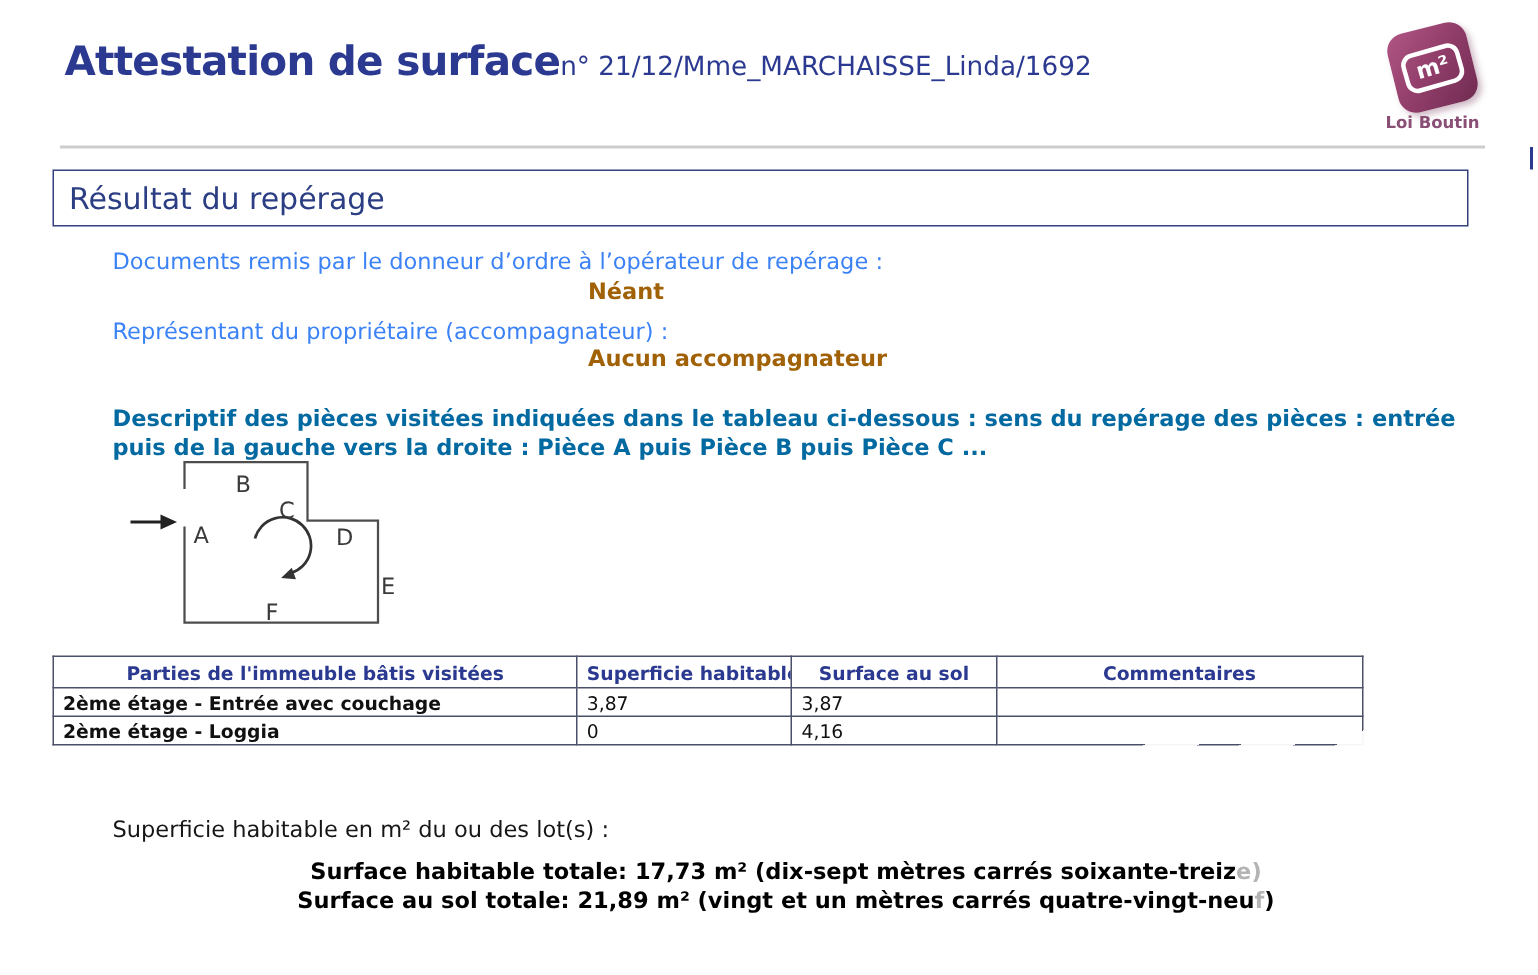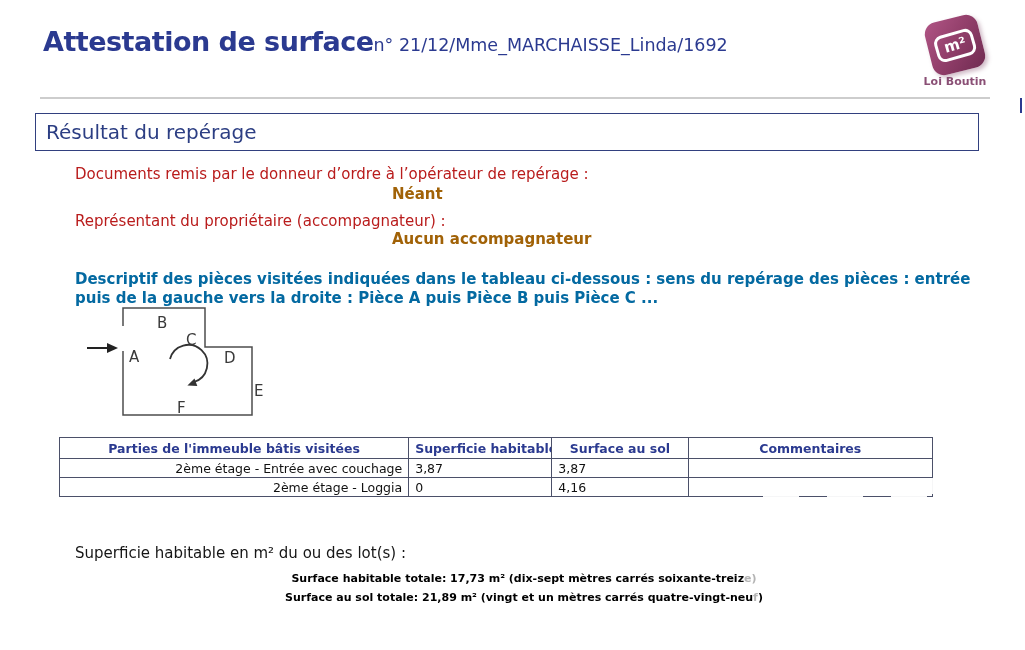--- a/index.html
+++ b/index.html
@@ -47,62 +47,61 @@
 
   
   .section-box {
     left: 35px; top: 113px; width: 944px; height: 38px;
     border: 1.5px solid #32407f;
     display: flex; align-items: center;
   }
   .section-title { font-size: 20px; color: #2c3e83; padding-left: 10px; }
 
   
-  .p-label { left: 75px; font-size: 15px; color: #b91c1c; }
+  .p-label { left: 75px; font-size: 15px; color: #3b82f6; }
   .p-value { left: 392px; font-size: 15px; font-weight: 700; color: #a16207; }
   .doc-label { top: 165px; }
   .doc-value { top: 185px; }
   .rep-label { top: 212px; }
   .rep-value { top: 230px; }
 
   .descriptif {
     left: 75px; top: 270px; width: 916px;
     font-size: 15px; font-weight: 700; line-height: 19px; color: #0369a1;
   }
 
   
   .diagram { left: 85px; top: 306px; }
   .diagram text { font-size: 15px; fill: #3a3a3a; font-family: "DejaVu Sans", sans-serif; }
 
   
   .rooms-table {
     left: 35px; top: 437px; width: 874px;
     border-collapse: collapse; table-layout: fixed;
     font-size: 12.5px;
-    margin-left: 24px;
   }
   .rooms-table th, .rooms-table td {
     border: 1px solid #4b5069;
     padding: 0 6px;
     overflow: hidden; white-space: nowrap;
   }
   .rooms-table th {
     height: 21px; color: #2b3a90; font-weight: 700; text-align: center;
   }
   .rooms-table td { height: 19px; font-weight: 400; color: #111111; }
   .col-name  { width: 40.0%; }
   .col-hab   { width: 16.4%; }
   .col-sol   { width: 15.6%; }
   .col-com   { width: 28.0%; }
-  td.cell-name { text-align: right; }
+  td.cell-name { text-align: left; font-weight: bold; }
   td.cell-num  { text-align: left; }
 
   
   .totals-intro { left: 75px; top: 544px; font-size: 15px; }
-  .totals-line { left: 35px; width: 978px; text-align: center; font-size: 11px; font-weight: 700; color: #000000; white-space: nowrap; }
+  .totals-line { left: 35px; width: 978px; text-align: center; font-size: 15px; font-weight: 700; color: #000000; white-space: nowrap; }
   .totals-line-1 { top: 572px; }
   .totals-line-2 { top: 591px; }
   .faded { color: #b4b4b4; }
 
   
   .watermark {
     left: 762px; top: 478px; width: 248px; height: 57px;
     background: repeating-linear-gradient(
       -28deg,
       rgba(255,255,255,0) 0px, rgba(255,255,255,0) 13px,

